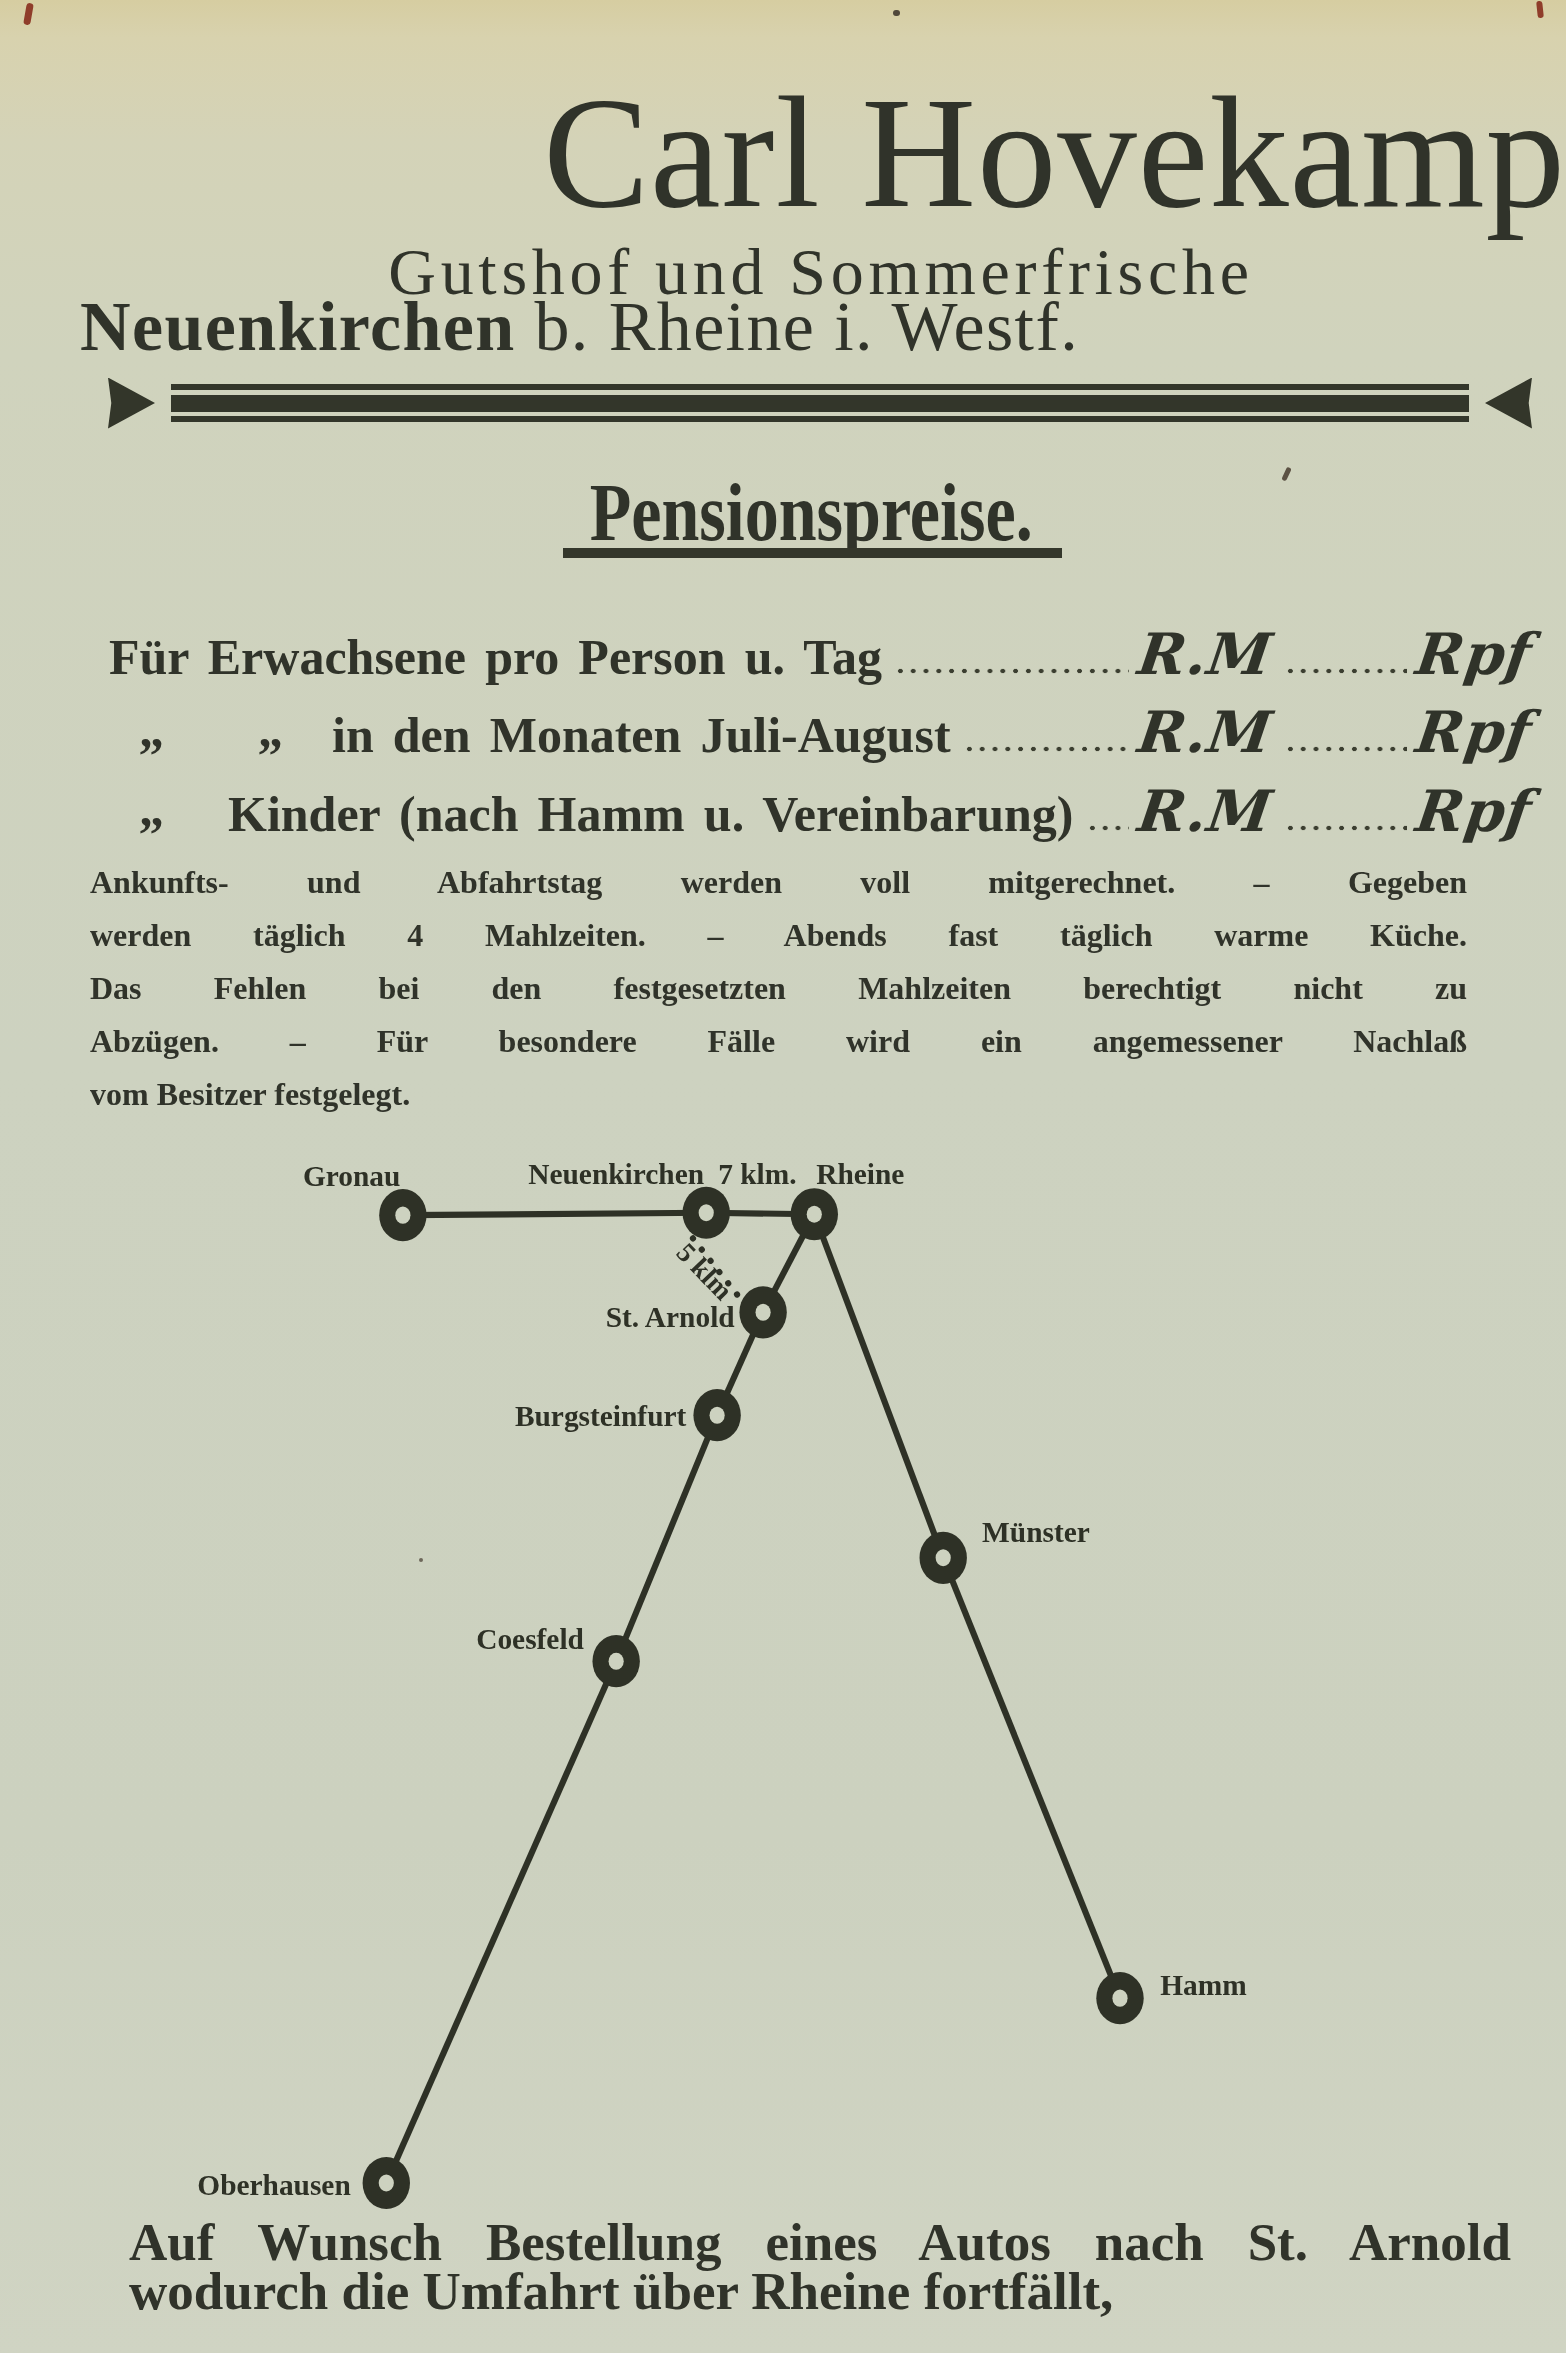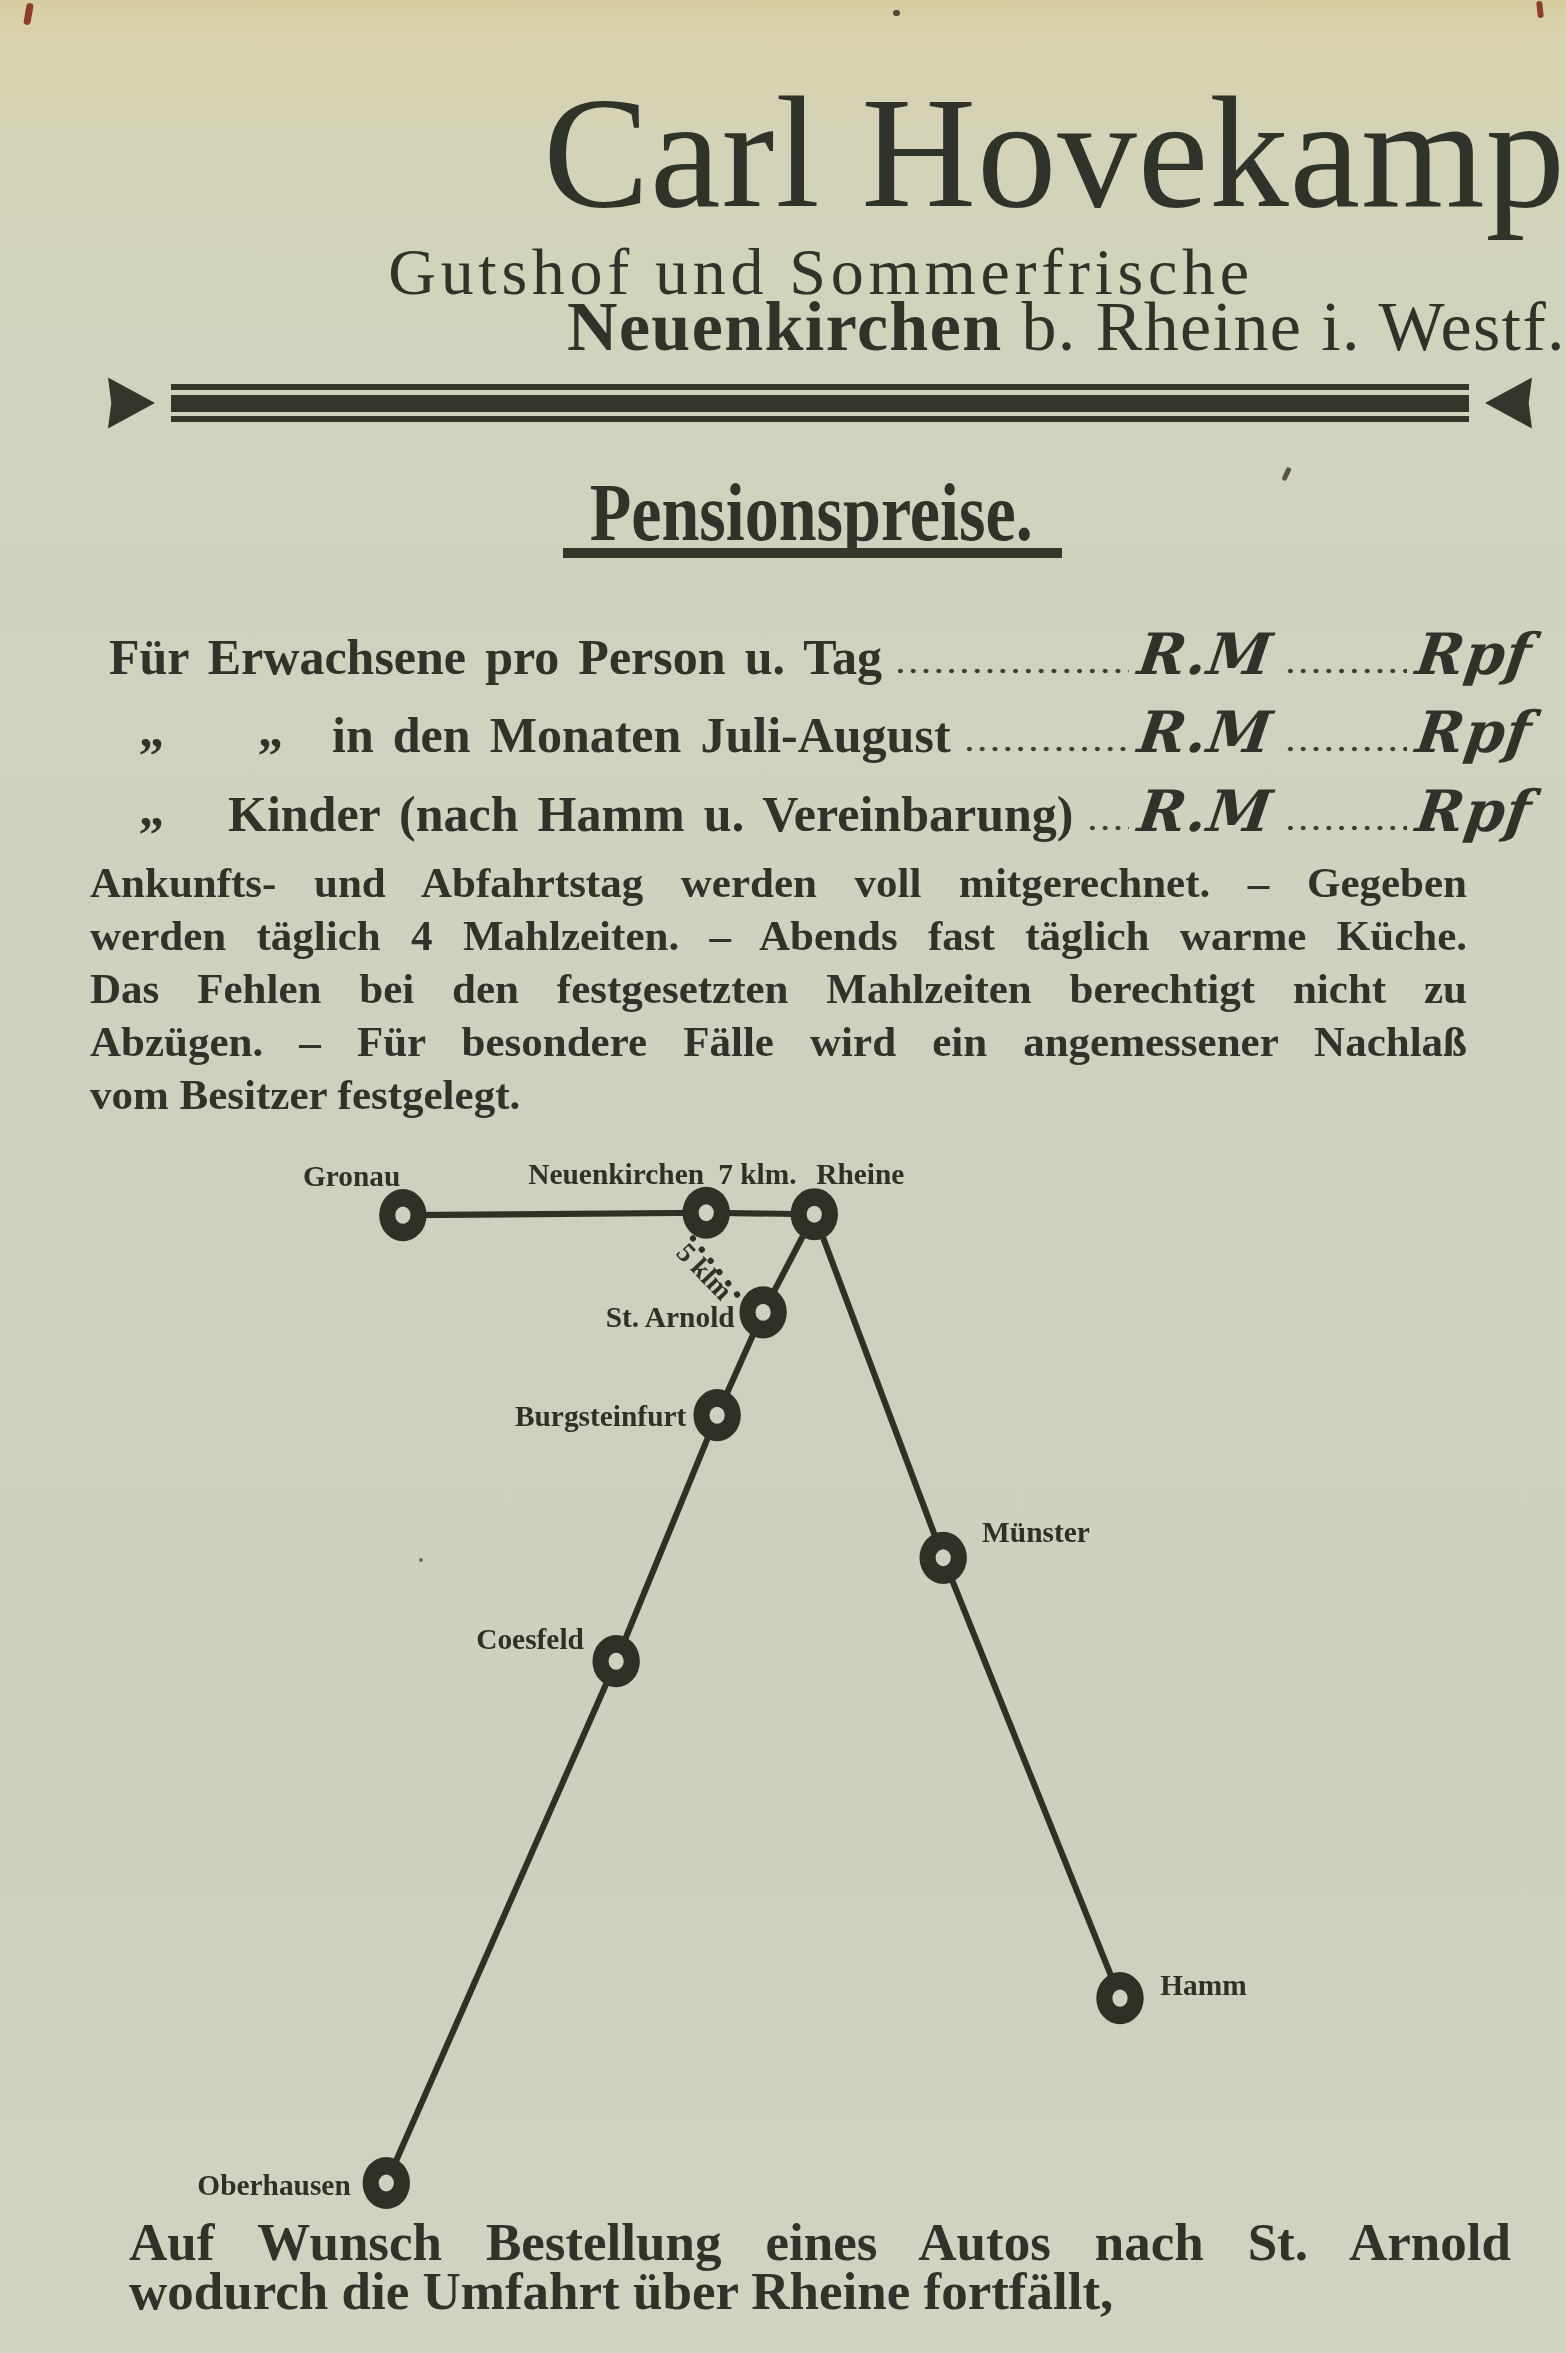--- a/index.html
+++ b/index.html
@@ -8,21 +8,21 @@
     background:linear-gradient(180deg,#d6cda1 0%,#d8d2ae 1.6%,#d4d3b8 6%,#d0d3bd 15%,#cdd2c0 45%,#ccd1bf 78%,#d0d4c3 100%);
     font-family:"Liberation Serif","DejaVu Serif",serif;
     color:#30332a;
   }
   .abs{position:absolute;}
   
   .h1{left:76px;right:0;top:73px;text-align:right;font-size:159px;line-height:1;
       font-weight:400;letter-spacing:0.9px;white-space:nowrap;}
   .h2{left:76px;right:0;top:239px;text-align:center;font-size:66px;line-height:1;
       font-weight:400;letter-spacing:4.7px;white-space:nowrap;}
-  .h3{left:68px;right:0;top:292px;text-align:right;font-size:70px;line-height:1;
+  .h3{left:80px;right:0;top:292px;text-align:left;font-size:70px;line-height:1;
       letter-spacing:1.4px;white-space:nowrap;}
   .h3 .bold{font-weight:700;}
   
   .divider{left:108px;top:377px;width:1424px;height:52px;display:flex;align-items:center;}
   .arrow{width:47px;height:51px;background:#33362a;flex:0 0 auto;}
   .arrow.left{clip-path:polygon(0 0,100% 50%,0 100%,7% 50%);}
   .arrow.right{clip-path:polygon(100% 0,0 50%,100% 100%,93% 50%);}
   .rules{flex:1 1 auto;margin:0 16px;display:flex;flex-direction:column;justify-content:center;gap:4.7px;}
   .rule{background:#33362a;}
   .rule.thin{height:6.2px;}
@@ -36,21 +36,21 @@
   .price-row .plabel{flex:0 0 auto;white-space:nowrap;word-spacing:6.6px;text-align:center;}
   .q{position:absolute;top:0;font-size:50px;font-weight:700;line-height:1.25;}
   .leader{flex:1 1 auto;height:5.7px;margin:0 9.5px 0 12.3px;
     background-image:radial-gradient(circle,#3b3e30 2.1px,rgba(0,0,0,0) 2.4px);
     background-size:12.8px 5.7px;background-repeat:repeat-x;background-position:left bottom;}
   .leader2{flex:0 0 123px;}
   .script{flex:0 0 auto;font-family:"DejaVu Serif","Liberation Serif",serif;font-style:italic;
     font-size:57px;display:inline-block;transform:skewX(-8deg);letter-spacing:0.9px;}
   
   .terms{left:90px;top:856px;width:1377px;}
-  .tline{font-size:43px;line-height:53px;font-weight:700;text-align:justify;text-align-last:justify;white-space:nowrap;}
+  .tline{font-size:32px;line-height:53px;font-weight:700;text-align:justify;text-align-last:justify;white-space:nowrap;}
   .tline.last{text-align:center;text-align-last:left;}
   
   #map-svg{position:absolute;left:0;top:0;width:1566px;height:2354px;}
   #map-svg text{font-family:"Liberation Serif","DejaVu Serif",serif;font-weight:700;}
   
   .footer{left:90px;top:2218px;width:1382px;margin-left:39px;}
   .fline{font-size:53px;line-height:49px;font-weight:700;white-space:nowrap;}
   .fline.justify{text-align:justify;text-align-last:justify;}
   
   .speck{position:absolute;}

